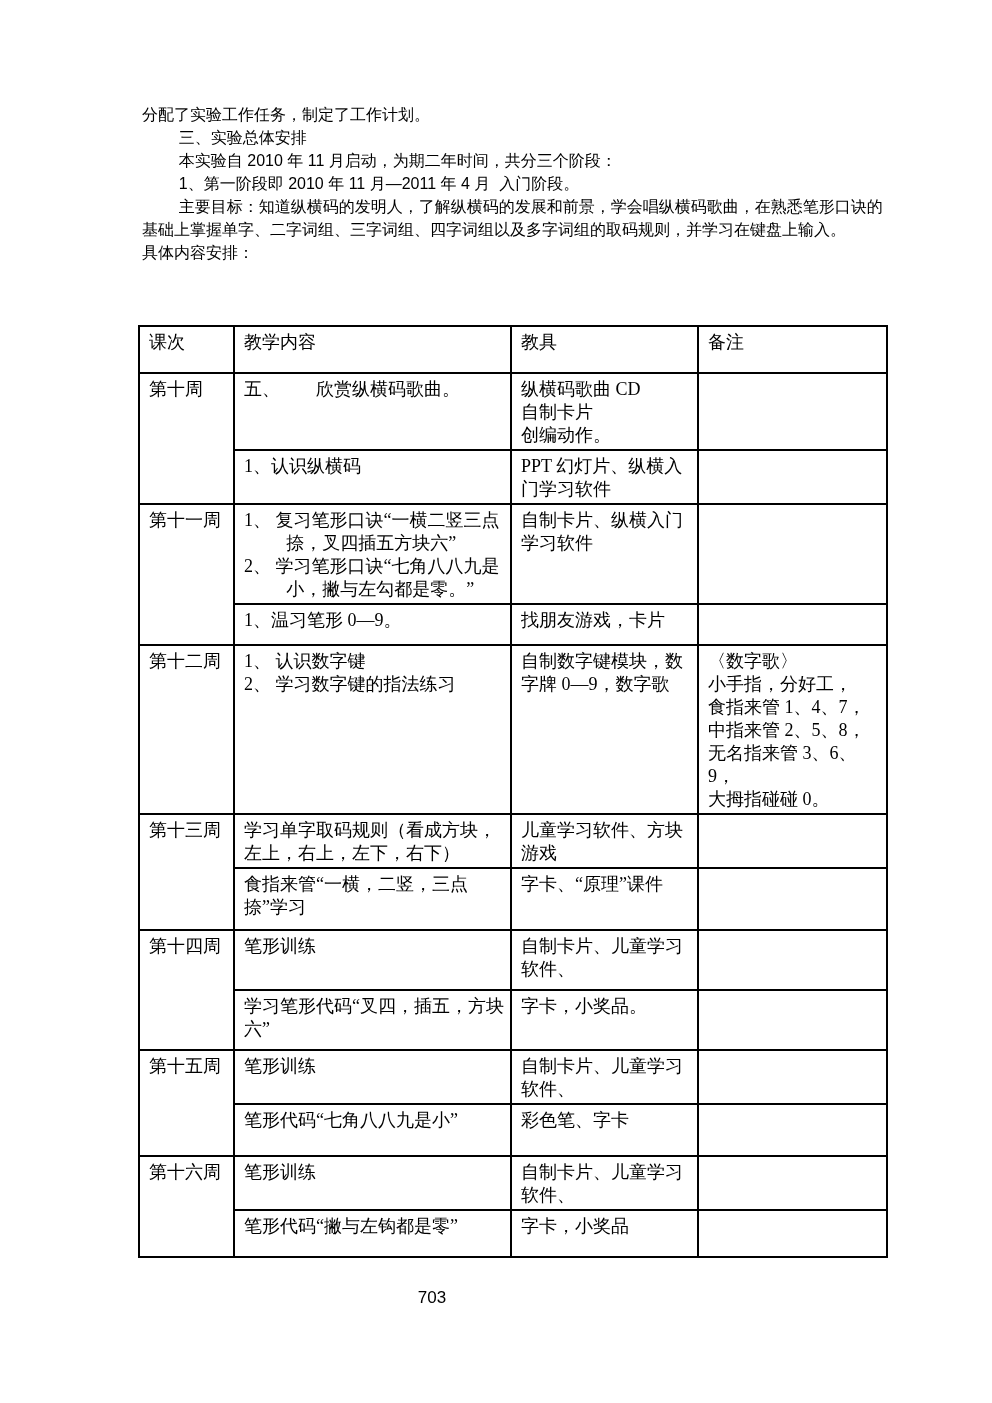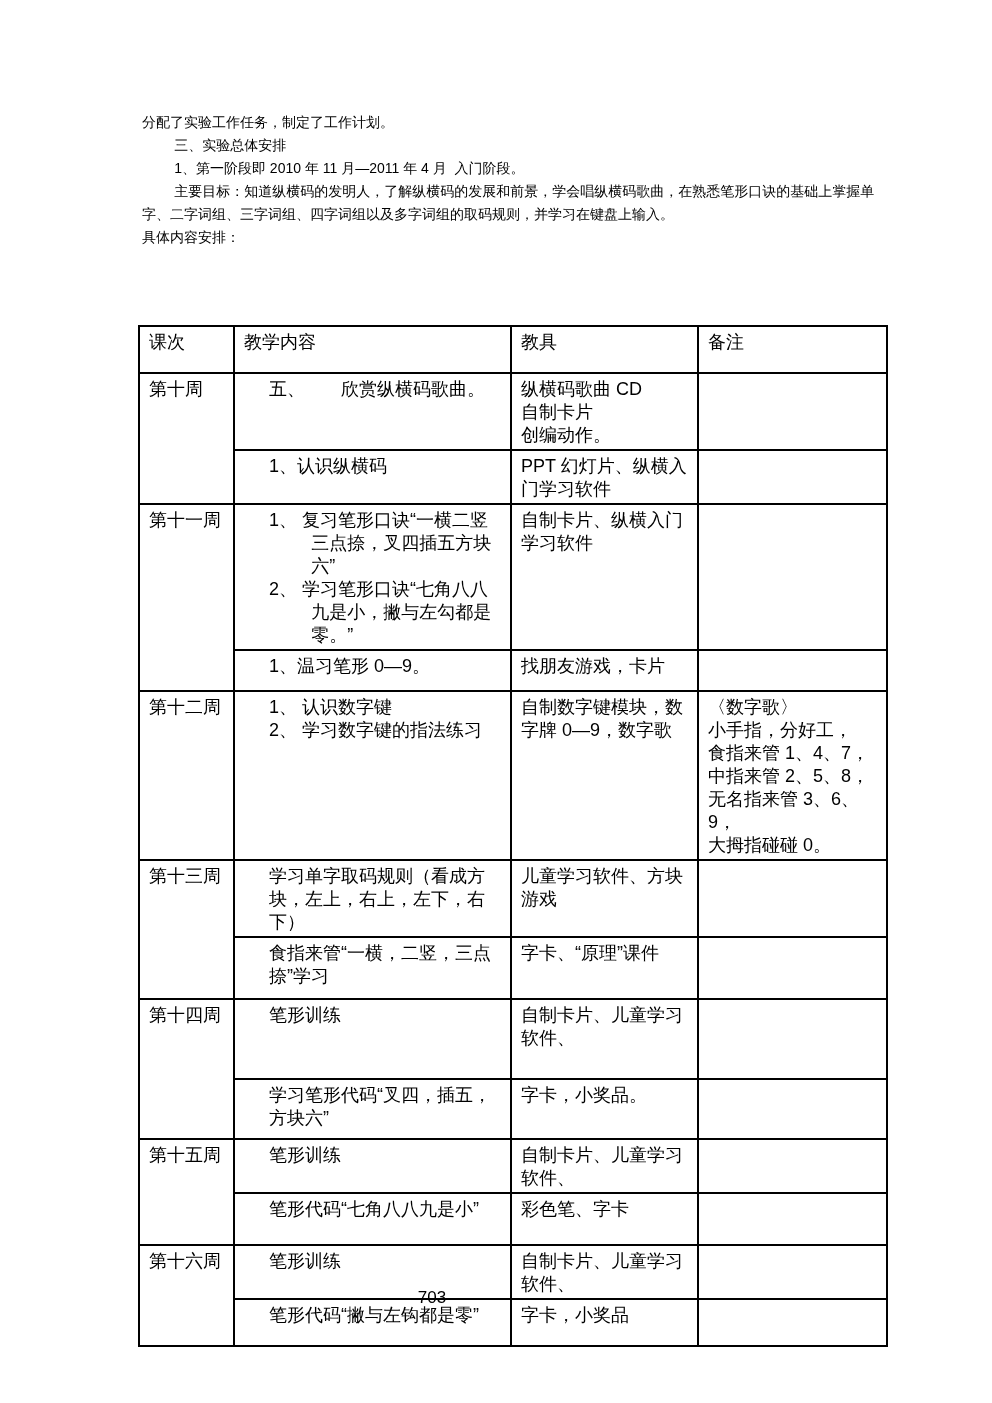--- a/index.html
+++ b/index.html
@@ -1,42 +1,43 @@
 <!DOCTYPE html>
 <html><head>
 <meta charset="utf-8">
 <style>
   html,body{margin:0;padding:0;background:#ffffff;}
   .page{
     position:relative;width:992px;height:1403px;background:#fff;overflow:hidden;
     font-family:"Liberation Sans",sans-serif;color:#000;
   }
-  .intro{position:absolute;left:142px;top:111px;width:748px;font-size:14px;line-height:23px;}
+  .intro{position:absolute;left:142px;top:103px;width:748px;font-size:16px;line-height:23px;}
   .intro p{margin:0;white-space:pre-wrap;}
   .intro p.indent{text-indent:2.3em;}
   .doc-table{
     position:absolute;left:138px;top:325px;width:748px;
     border-collapse:collapse;table-layout:fixed;
     font-size:18px;line-height:23px;
   }
   .doc-table th,.doc-table td{
     border:2px solid #000;vertical-align:top;text-align:left;
-    font-weight:normal;padding:4px 6px 2px 9px;white-space:pre-line;overflow:hidden;
+    font-weight:normal;padding:4px 6px 2px 9px;white-space:pre-line;overflow:hidden;font-family:Liberation Serif, serif;
   }
-  .doc-table td .item{white-space:pre-wrap;margin-left:25px;}
+  .doc-table td .item{white-space:pre-wrap;}
   .doc-table td .item.hang{padding-left:2.35em;text-indent:-2.35em;}
   .footer{position:absolute;left:0;top:1288px;width:864px;text-align:center;font-size:17px;}
 </style>
 </head>
 <body>
 
 <div class="page">
   <div class="intro" id="intro">
       <p>分配了实验工作任务，制定了工作计划。</p>
       <p class="indent">三、实验总体安排</p>
+      <p class="indent">本实验自 2010 年 11 月启动，为期二年时间，共分三个阶段：</p>
       <p class="indent">1、第一阶段即 2010 年 11 月—2011 年 4 月  入门阶段。</p>
       <p class="indent">主要目标：知道纵横码的发明人，了解纵横码的发展和前景，学会唱纵横码歌曲，在熟悉笔形口诀的基础上掌握单字、二字词组、三字词组、四字词组以及多字词组的取码规则，并学习在键盘上输入。</p>
       <p>具体内容安排：</p>
     </div>
 
   <table class="doc-table">
     <colgroup>
       <col style="width:95px">
         <col style="width:277px">
         <col style="width:187px">
@@ -89,21 +90,21 @@
           <td rowspan="2">第十三周</td>
           <td><div class="item">学习单字取码规则（看成方块，左上，右上，左下，右下）</div></td>
           <td>儿童学习软件、方块游戏</td>
           <td></td>
         </tr>
         <tr style="height: 62px;">
           <td><div class="item">食指来管“一横，二竖，三点捺”学习</div></td>
           <td>字卡、“原理”课件</td>
           <td></td>
         </tr>
-        <tr style="height: 80px;">
+        <tr style="height: 60px;">
           <td rowspan="2">第十四周</td>
           <td><div class="item">笔形训练</div></td>
           <td>自制卡片、儿童学习软件、</td>
           <td></td>
         </tr>
         <tr style="height: 60px;">
           <td><div class="item">学习笔形代码“叉四，插五，方块六”</div></td>
           <td>字卡，小奖品。</td>
           <td></td>
         </tr>

